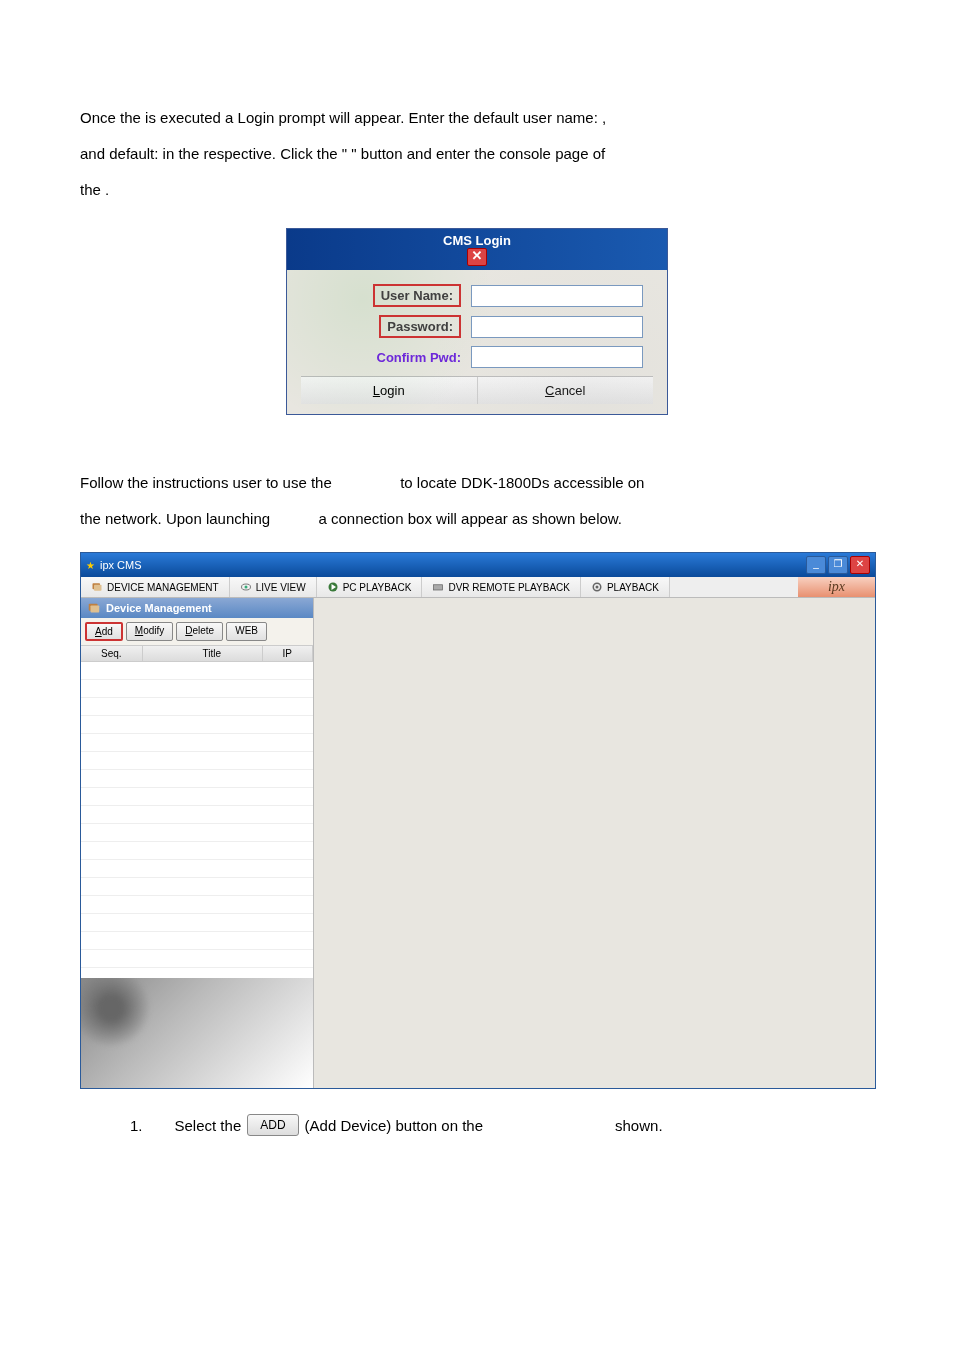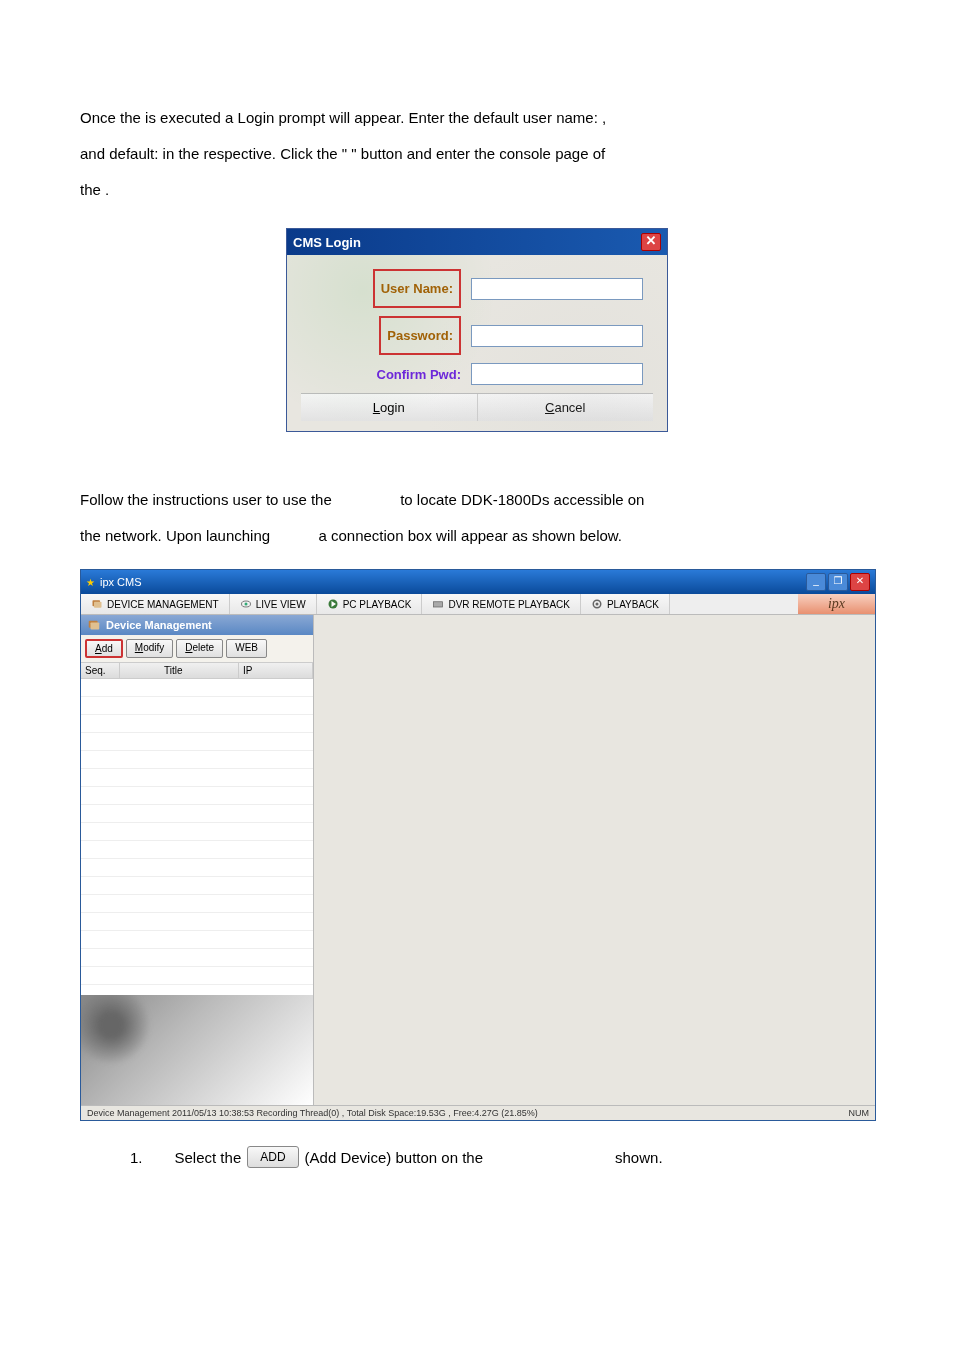--- a/index.html
+++ b/index.html
@@ -27,20 +27,21 @@
 }
 .login-titlebar {
   background: linear-gradient(to right, #0a3a8a, #1a5ab0);
   color: #fff;
   font-weight: bold;
   font-size: 13px;
   padding: 4px 6px;
   display: flex;
   justify-content: space-between;
   align-items: center;
+  flex-direction: column;
 }
 .close-x {
   background: #d44;
   border: 1px solid #a00;
   color: #fff;
   width: 18px;
   height: 16px;
   text-align: center;
   line-height: 14px;
   font-size: 13px;
@@ -68,23 +69,23 @@
 }
 .login-label {
   width: 160px;
   text-align: right;
   font-weight: bold;
   color: #6d28d9;
   font-size: 13px;
   padding-right: 10px;
 }
 .login-label.red {
-  color: #a16207;
+  color: #404040;
   border: 2px solid #c33;
-  padding: 10px 6px;
+  padding: 2px 6px;
   display: inline-block;
   width: auto;
 }
 .login-label-wrap {
   width: 160px;
   text-align: right;
   padding-right: 10px;
 }
 .login-input {
   width: 170px;
@@ -217,21 +218,21 @@
   border: 2px solid #c33;
 }
 .dm-table-head {
   display: flex;
   background: linear-gradient(#f0f0f0, #dcdcdc);
   border-top: 1px solid #ccc;
   border-bottom: 1px solid #ccc;
   font-size: 10px;
 }
 .dm-col {
-  padding: 2px 4px;
+  padding: 2px 20px;
   border-right: 1px solid #ccc;
 }
 .dm-col:nth-child(1){ width: 30px; }
 .dm-col:nth-child(2){ width: 70px; margin-left: 40px; }
 .dm-col:nth-child(3){ flex: 1; }
 .dm-grid {
   flex: 1;
   background: #fff;
   position: relative;
 }
@@ -407,24 +408,20 @@
         <div class="dm-table-head">
           <div class="dm-col">Seq.</div>
           <div class="dm-col">Title</div>
           <div class="dm-col">IP</div>
         </div>
         <div class="dm-grid"></div>
         <div class="dm-decor"></div>
       </div>
       <div class="cms-main"></div>
     </div>
-    <div class="cms-status">
-      <span>Device Management  2011/05/13 10:38:53   Recording Thread(0) , Total Disk Space:19.53G , Free:4.27G (21.85%)</span>
-      <span>NUM</span>
-    </div>
   </div>
 
   <div class="instr-row">
     <span>1.</span>
     <span style="width:20px;"></span>
     <span>Select the</span>
     <span class="add-btn">ADD</span>
     <span>(Add Device) button on the </span>
     <span style="display:inline-block;width:120px;"></span>
     <span> shown.</span>

